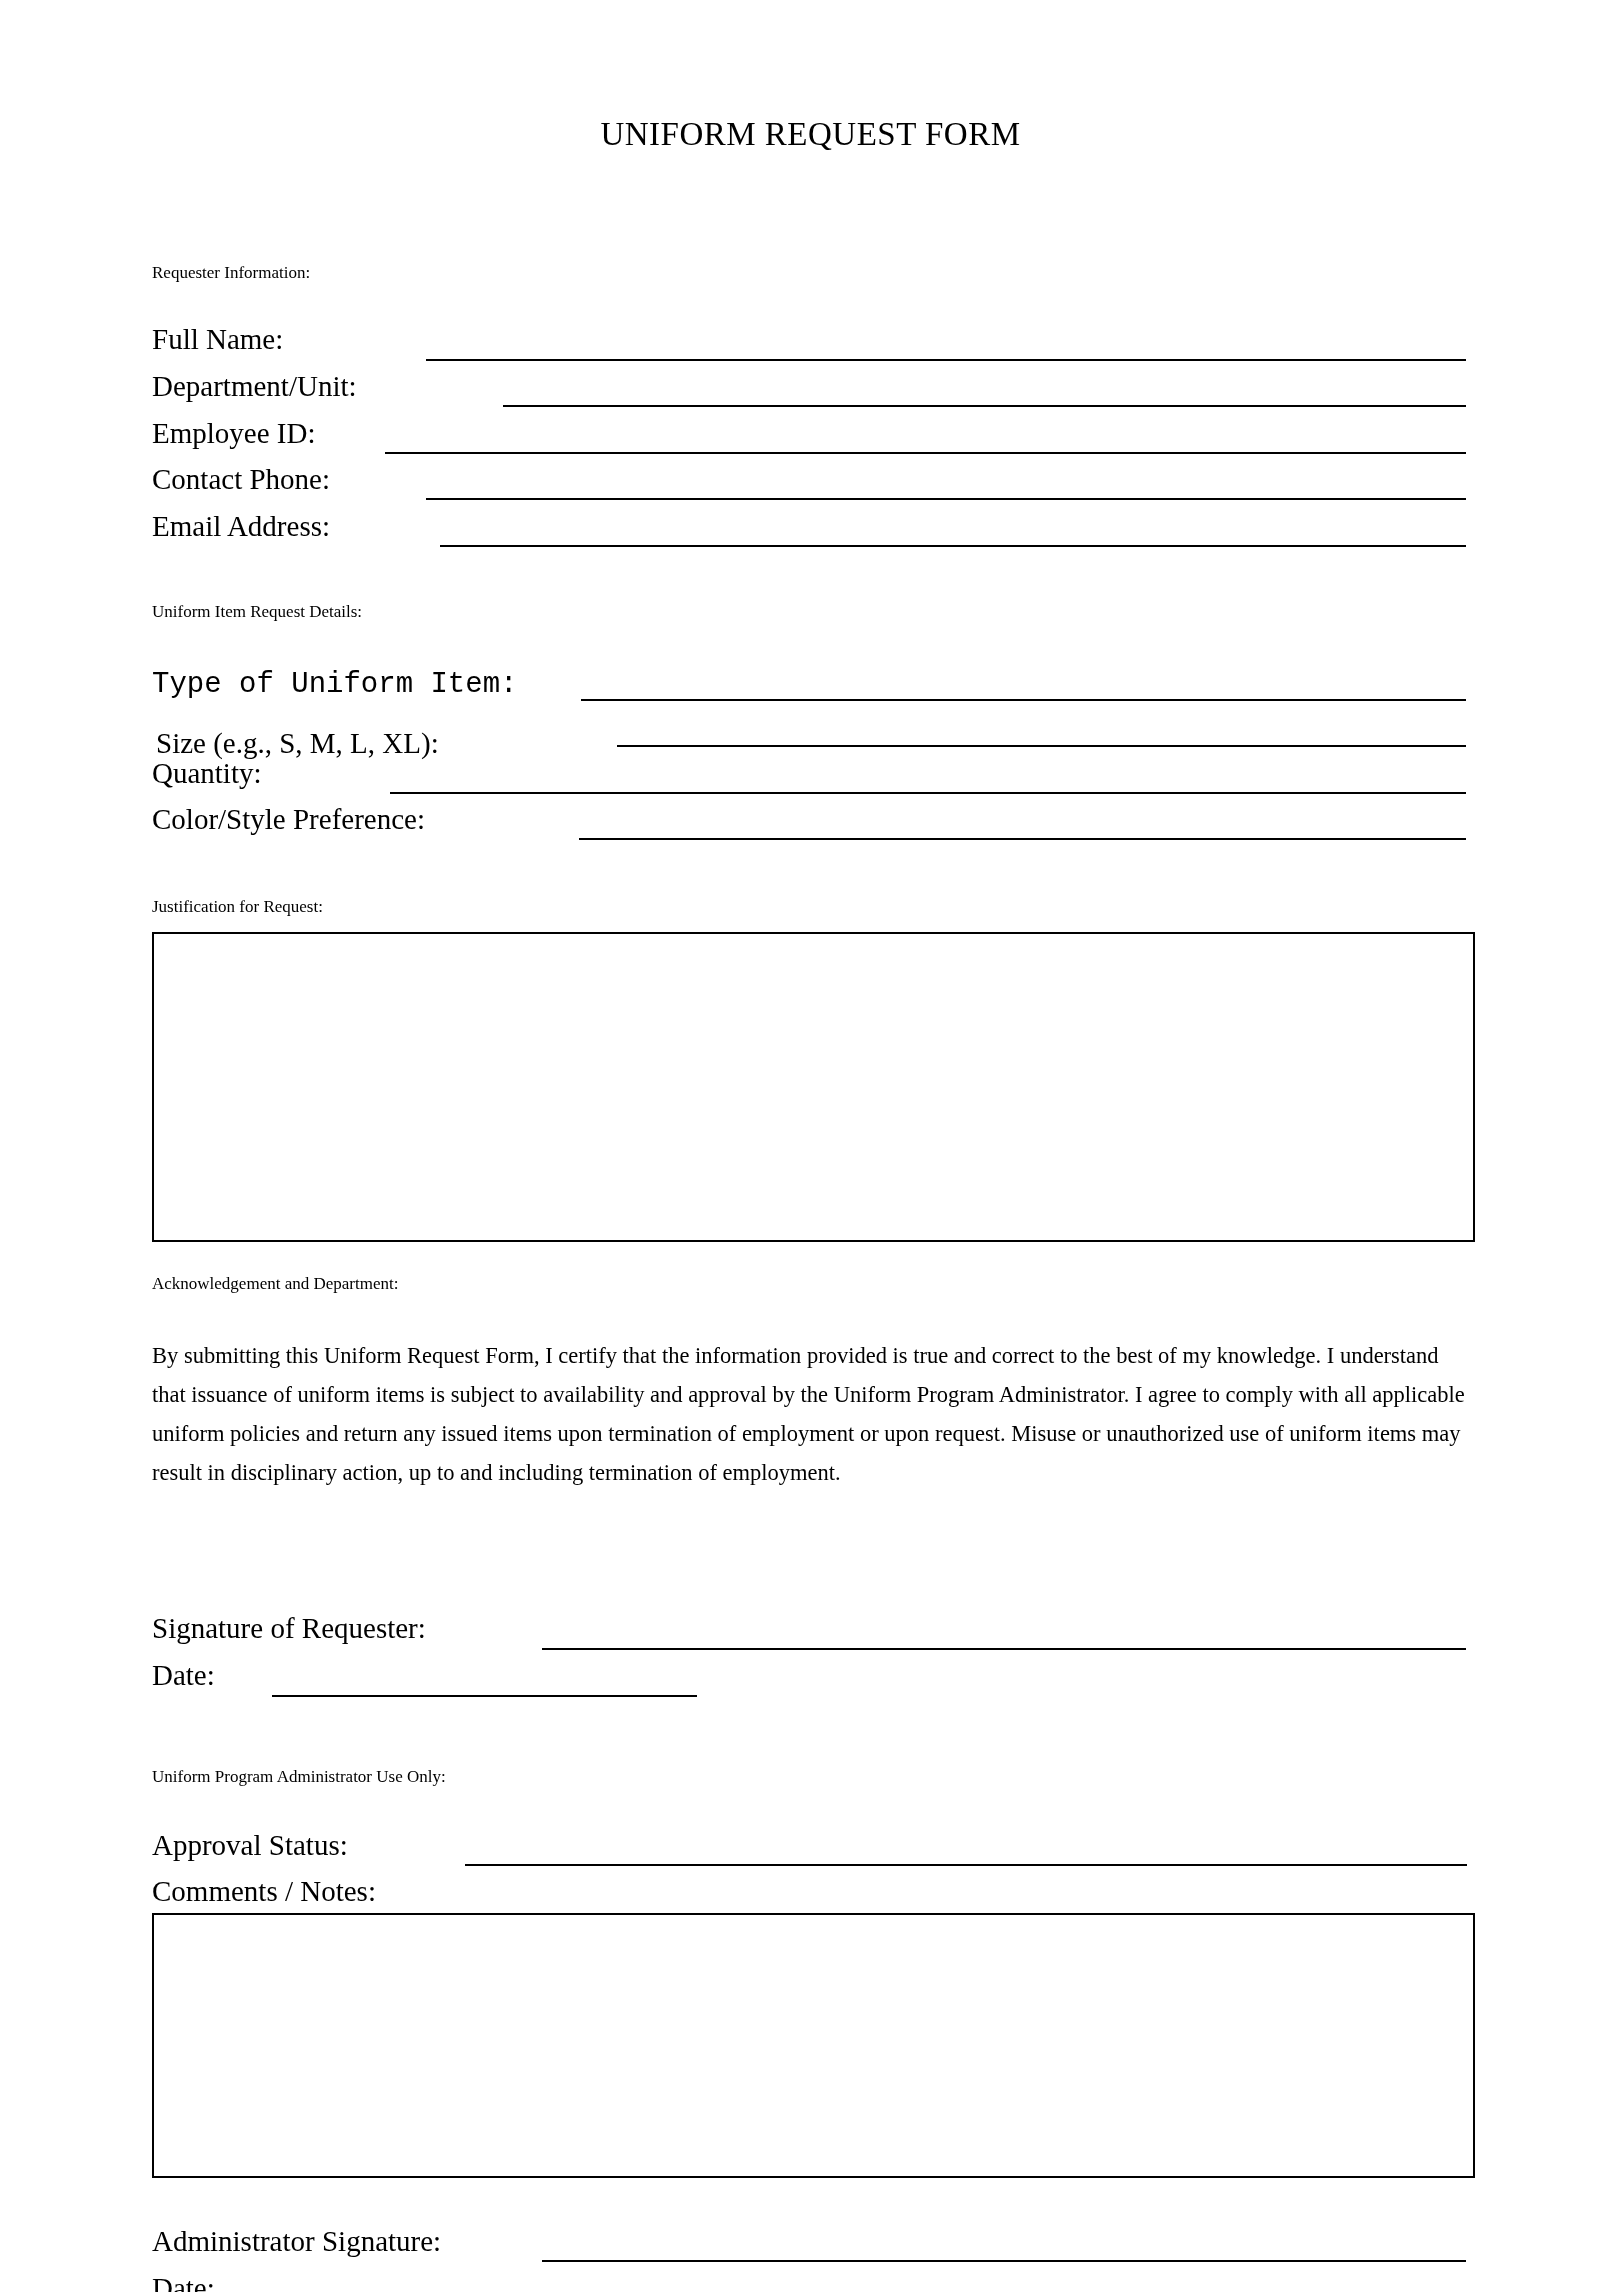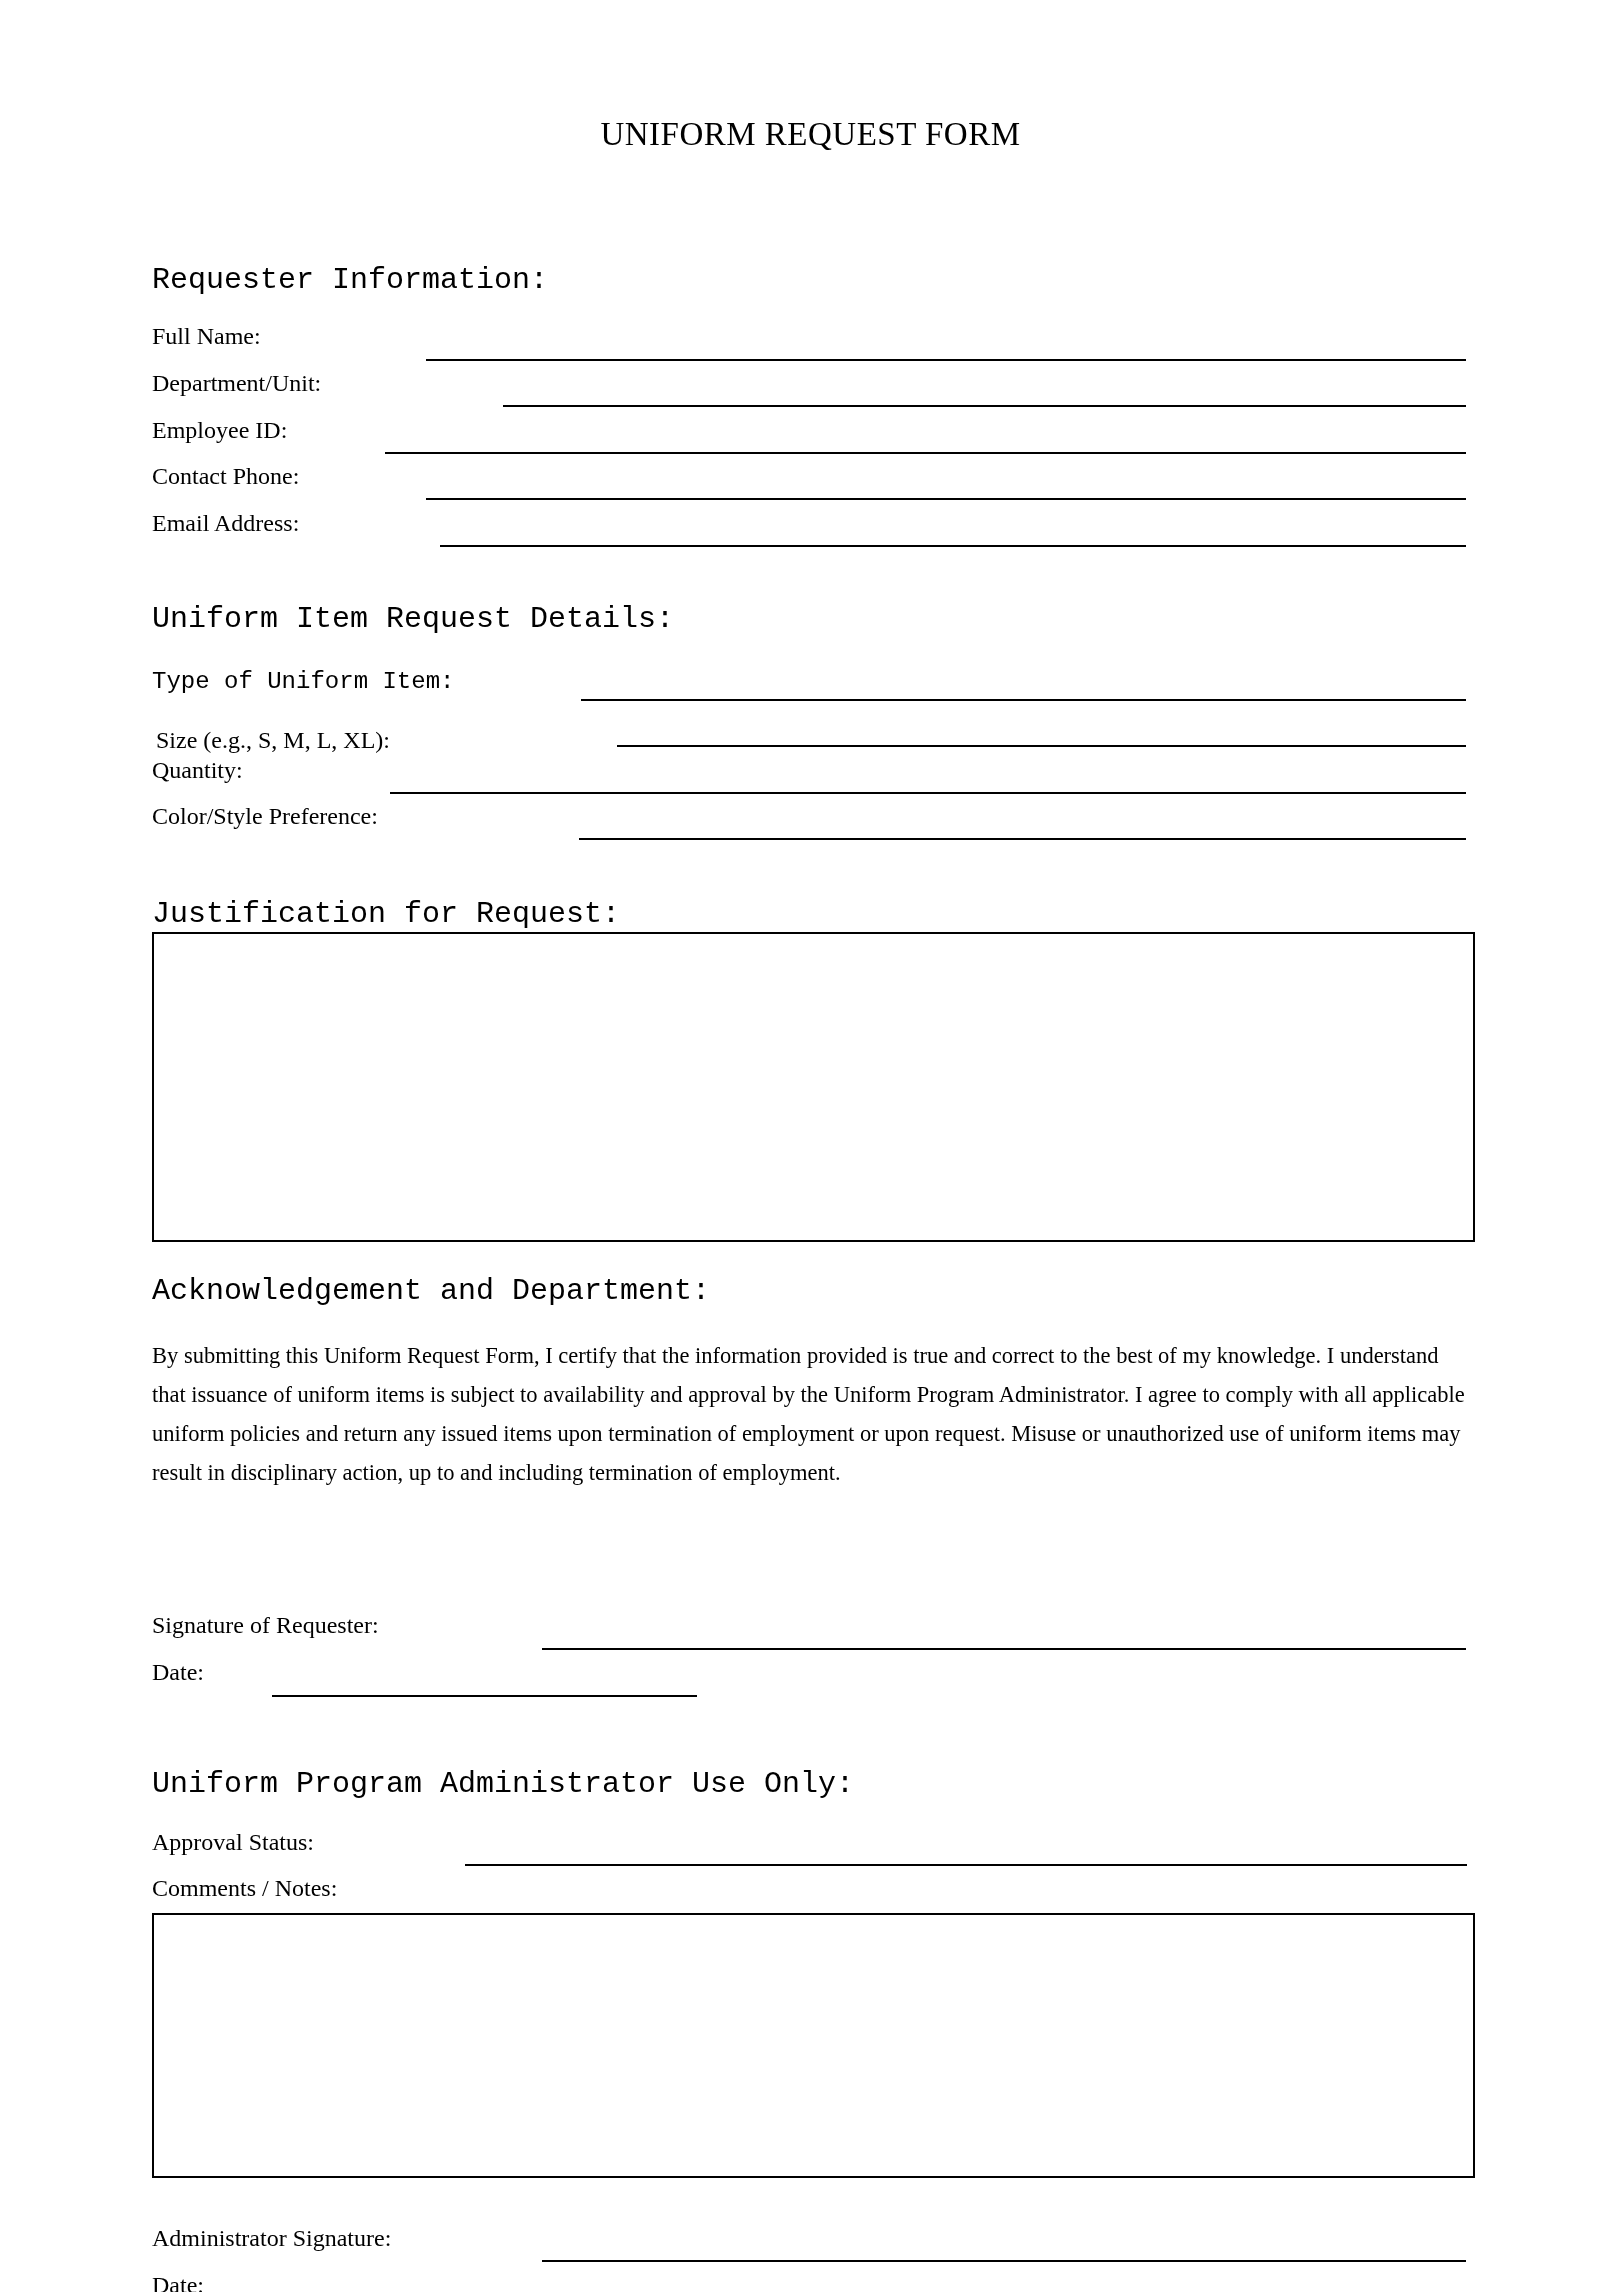--- a/index.html
+++ b/index.html
@@ -25,27 +25,26 @@
     width: 1621px;
     text-align: center;
     font-size: 33px;
     letter-spacing: 0.5px;
     font-weight: normal;
   }
 
   
   .section-heading {
     position: absolute;
-    font-size: 30px;
+    font-size: 17px;
     white-space: nowrap;
-    font-family: Liberation Mono, monospace;
   }
   .field-label {
     position: absolute;
-    font-size: 24px;
+    font-size: 29px;
     white-space: nowrap;
   }
 
   
   .rule {
     position: absolute;
     height: 0;
     border-top: 2.9px solid #000000;
   }
 

